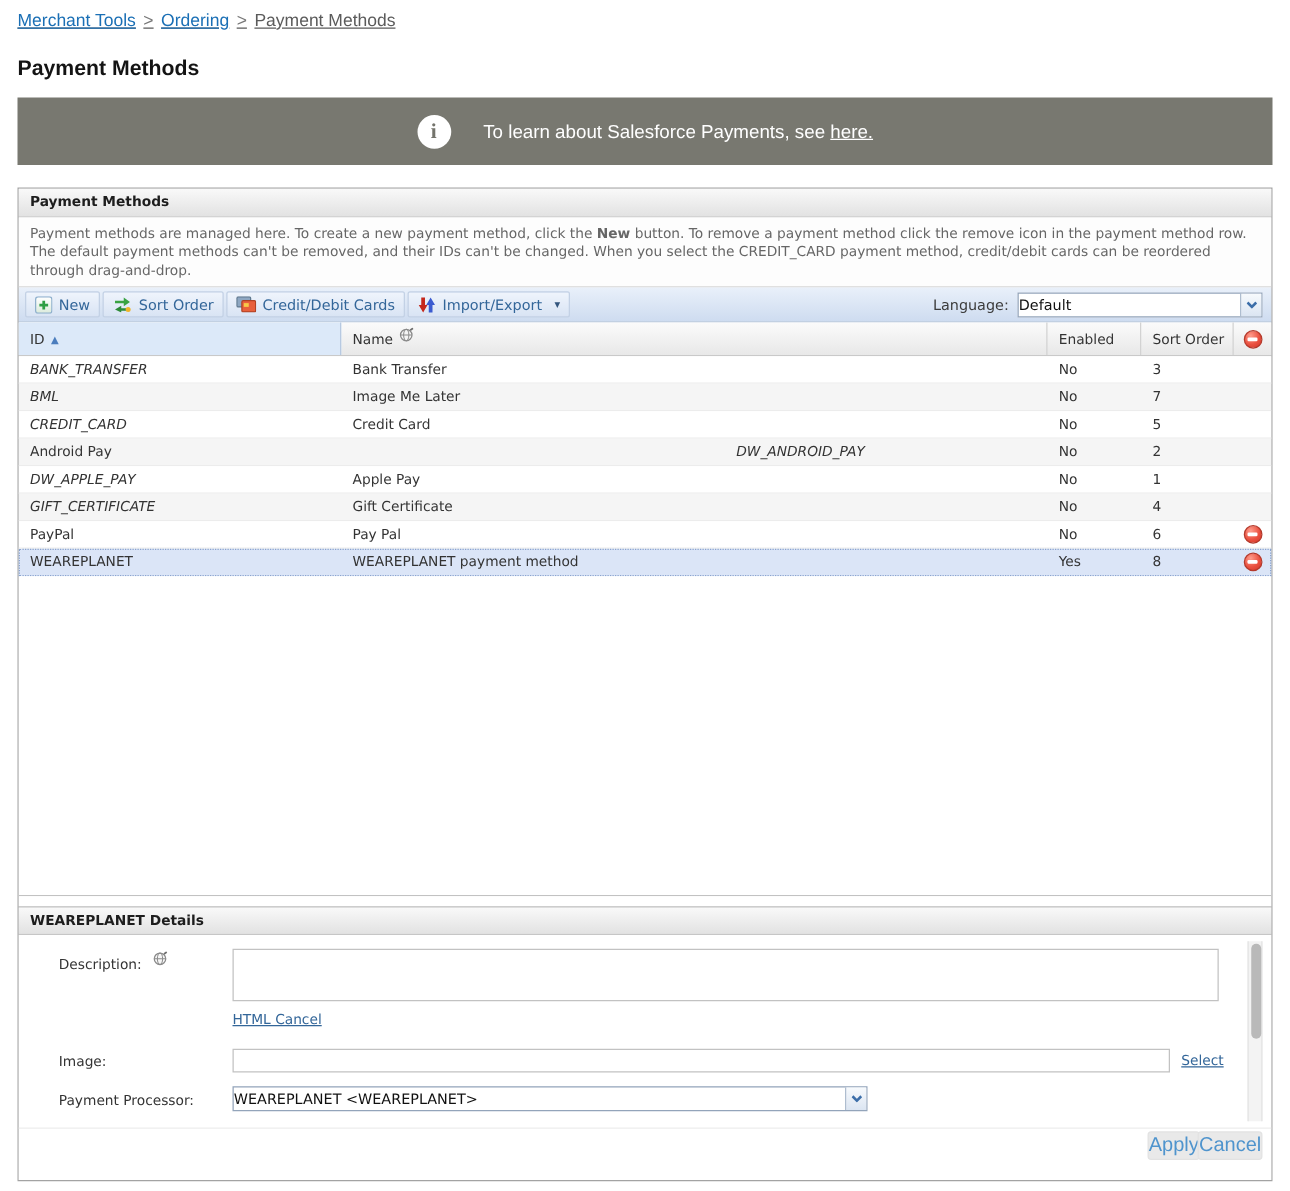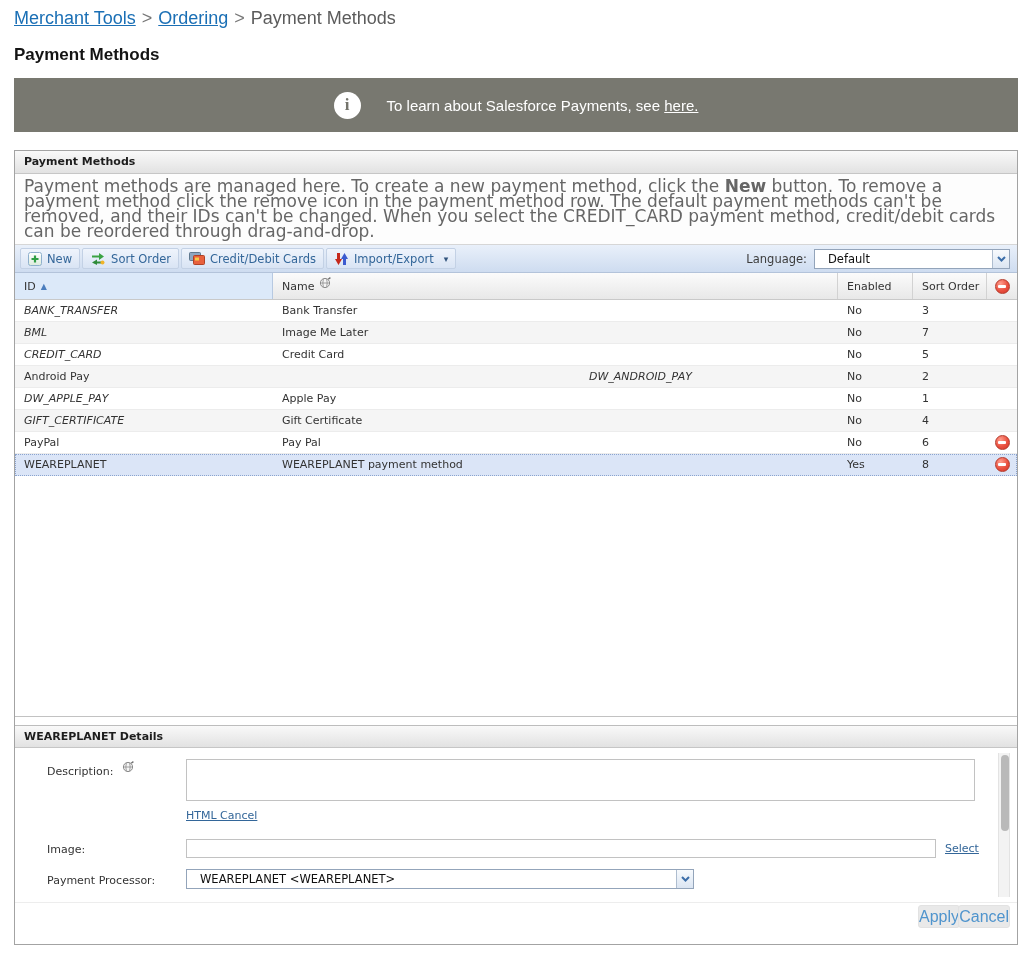--- a/index.html
+++ b/index.html
@@ -1,55 +1,55 @@
 <!DOCTYPE html>
 <html><head>
 <meta charset="utf-8">
 <style>
   * { margin:0; padding:0; box-sizing:border-box; }
   html,body { width:1032px; height:953px; background:#fff; font-family:"Liberation Sans", sans-serif; }
   body { position:relative; overflow:hidden; }
   a { cursor:pointer; }
 
   
-  .breadcrumb { position:absolute; left:14px; top:8px; font-size:18px; color:#5b5b5b; }
+  .breadcrumb { position:absolute; left:14px; top:8px; font-size:14px; color:#5b5b5b;text-decoration:underline; }
   .breadcrumb a { color:#1a6fb5; text-decoration:underline; }
   .breadcrumb .sep { margin:0 6px; color:#777; }
   .page-title { position:absolute; left:14px; top:45px; font-size:17px; font-weight:bold; color:#141414; }
 
   
   .info-banner { position:absolute; left:14px; top:78px; width:1004px; height:54px; background:#787870;
     display:flex; align-items:center; justify-content:center; gap:26px; }
   .info-circle { width:27px; height:27px; border-radius:50%; background:#fff; color:#74746c;
     font-family:"Liberation Serif", serif; font-weight:bold; font-size:17px;
     display:flex; align-items:center; justify-content:center; }
   .info-text { color:#fff; font-size:15px; }
   .info-text a { color:#fff; text-decoration:underline; }
 
   
   .panel { position:absolute; left:14px; top:150px; width:1004px; height:795px;
     border:1px solid #a3a3a3; background:#fff; display:flex; flex-direction:column;
     font-family:"DejaVu Sans", sans-serif; font-size:11px; }
   .sec-header { height:23px; flex:0 0 23px; background:linear-gradient(#f9f9f9,#e2e2e2);
     border-bottom:1px solid #c6c6c6; font-weight:bold; color:#1d1d1d; line-height:22px; padding-left:9px; font-size:11px; }
   .panel-desc { flex:0 0 41px; background:#fdfdfd; border-bottom:1px solid #d6d6d6;
-    color:#666; font-size:17px; line-height:15px; padding:5px 9px; }
+    color:#666; font-size:11px; line-height:15px; padding:5px 9px; }
 
   
   .toolbar { flex:0 0 28px; background:linear-gradient(#e9f0fa,#cedcf0); border-bottom:1px solid #b3c3da;
     display:flex; align-items:center; padding:0 5px; }
   .tb-btn { display:flex; align-items:center; gap:5px; height:21px; padding:0 7px; margin-right:2px;
     border:1px solid #c3d1e5; border-radius:2px; background:linear-gradient(#eff4fc,#d9e4f4);
     color:#336699; font-size:11.5px; font-family:"DejaVu Sans", sans-serif; cursor:pointer; }
   .tb-caret { font-size:9px; color:#33557d; margin-left:5px; }
   .lang-group { margin-left:auto; display:flex; align-items:center; gap:7px; padding-right:2px; }
   .lang-label { color:#3c3c3c; font-size:11.5px; }
 
   .fselect { position:relative; background:#fff; border:1px solid #93a4ba; height:20px; display:flex; align-items:center; cursor:pointer; }
-  .fselect .val { flex:1; padding:0 13px; font-size:11.5px; color:#101010; white-space:nowrap; overflow:hidden; }
+  .fselect .val { flex:1; padding:0 0; font-size:11.5px; color:#101010; white-space:nowrap; overflow:hidden; }
   .fselect .arrow { width:17px; height:100%; border-left:1px solid #aebdcf;
     background:linear-gradient(#f7fafd,#dbe5f2); display:flex; align-items:center; justify-content:center; }
 
   
   .grid-head { flex:0 0 27px; display:flex; align-items:stretch; background:linear-gradient(#fbfbfb,#e8e8e8);
     border-bottom:1px solid #c9c9c9; color:#333; }
   .hcell { display:flex; align-items:center; padding-left:9px; border-right:1px solid #d2d2d2; cursor:pointer; }
   .hcell:last-child { border-right:none; }
   .c-id { width:258px; }
   .c-name { flex:1; }

